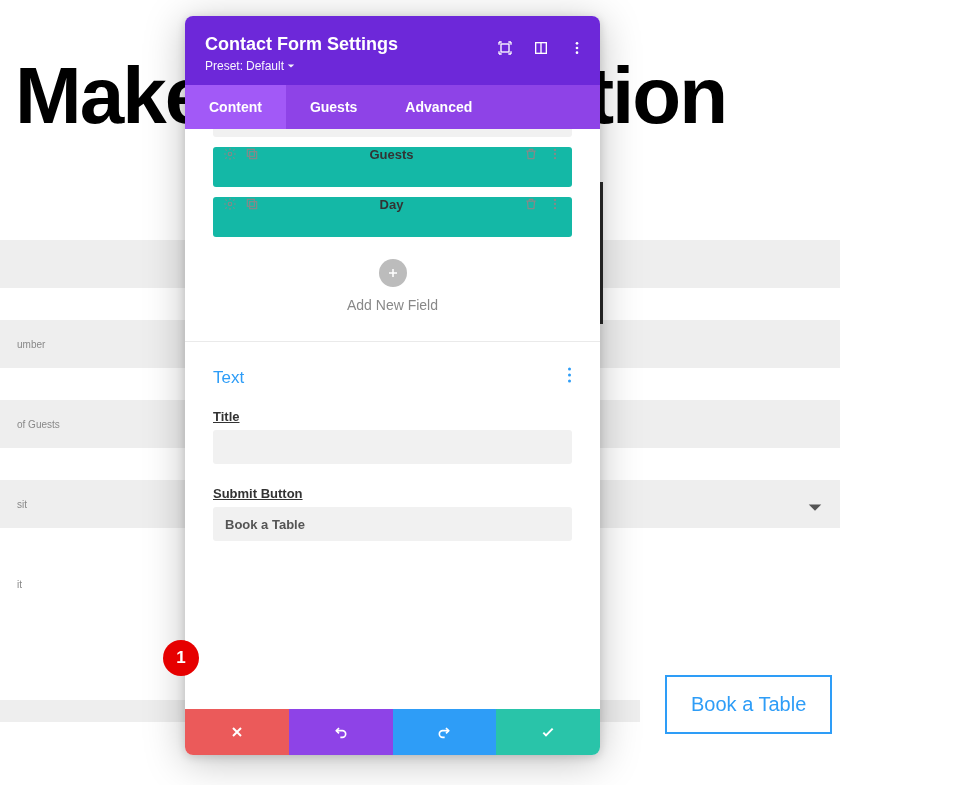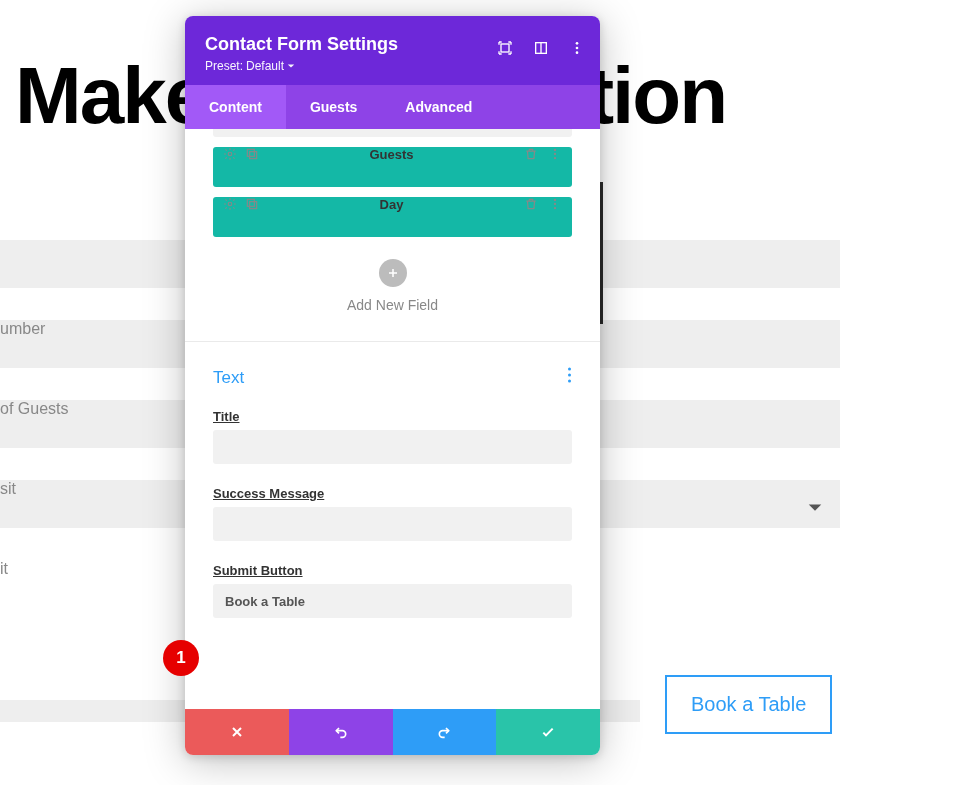--- a/index.html
+++ b/index.html
@@ -13,21 +13,21 @@
     }
     .bg-title {
       position: absolute;
       top: 50px;
       left: 15px;
       font-size: 80px;
       font-weight: 900;
       color: #000;
       letter-spacing: -2px;
     }
-    .bg-field { position: absolute; left: 0; right: 0; height: 48px; background: #eee; border: none; padding-left: 0; color: #888; font-size: 16px; display: flex; }
+    .bg-field { position: absolute; left: 0; right: 0; height: 48px; background: #eee; border: none; padding-left: 17px; color: #888; font-size: 10px; display: flex; align-items: center; }
     .bg-field span { padding-left: 0; }
     .bg-field.w2 { right: 320px; }
     .bg-select {
       position: absolute; right: 130px; top: 485px; width: 30px; height: 30px; color: #555;
     }
     .book-btn {
       position: absolute;
       top: 675px;
       left: 665px;
       border: 2px solid #2e9df7;
@@ -287,24 +287,20 @@
             <circle cx="3" cy="20" r="2"></circle>
           </svg>
       </div>
     </div>
 
     <div class="ctrl-group">
       <div class="control-label">Title</div>
       <input class="text-input" value="" style="">
     </div>
 
-    <div class="ctrl-group">
-      <div class="control-label">Success Message</div>
-      <input class="text-input" value="" style="">
-    </div>
 
     <div class="ctrl-group">
       <div class="control-label">Submit Button</div>
       <input class="text-input" value="Book a Table" style="">
     </div>
 
   </div>
   <div class="modal-footer">
     <div class="fbtn red">
       <svg viewBox="0 0 24 24" fill="none" stroke="#fff" stroke-width="3">

